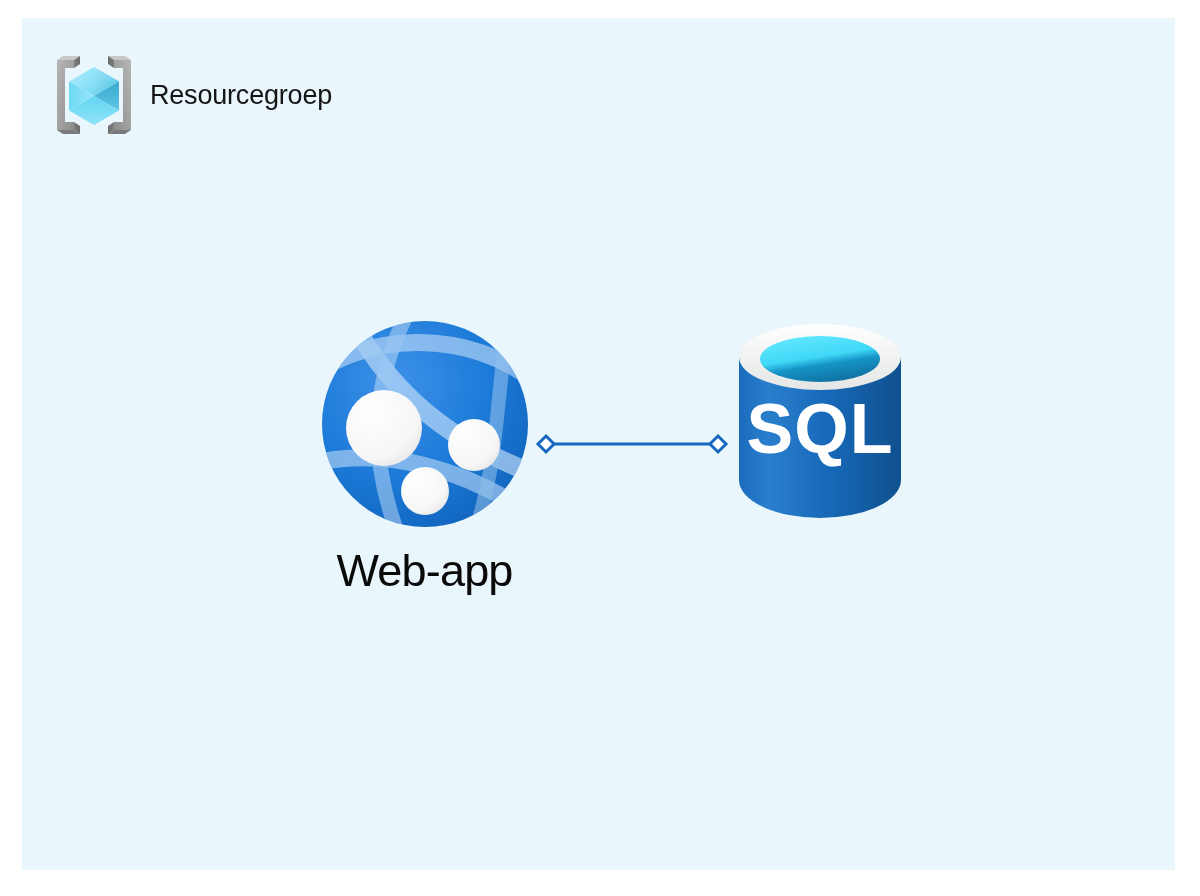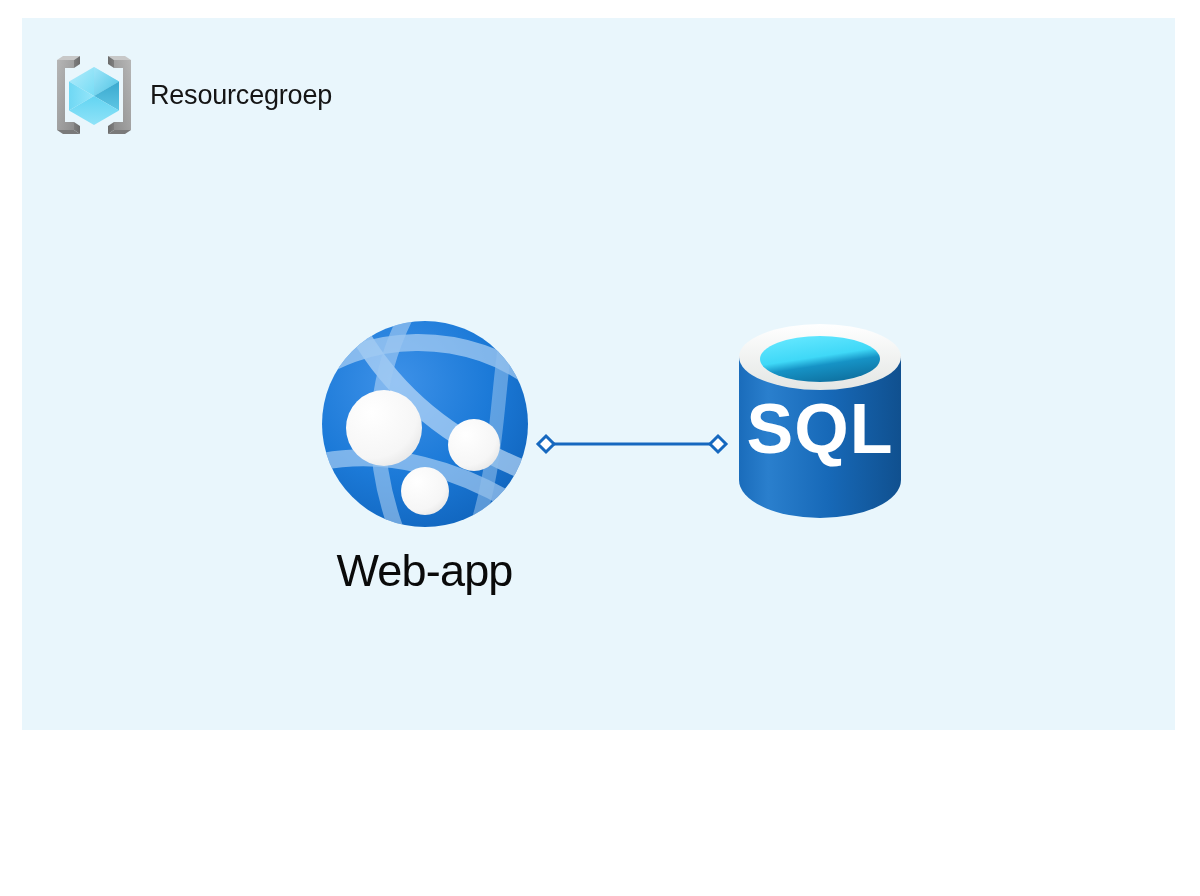--- a/index.html
+++ b/index.html
@@ -20,21 +20,21 @@
     height: 896px;
     background: #ffffff;
   }
 
   
   #canvas {
     position: absolute;
     left: 22px;
     top: 18px;
     width: 1153px;
-    height: 712px;
+    height: 852px;
     background: #e9f6fc;
   }
 
   
   #rg-group {
     position: absolute;
     left: 30px;
     top: 35px;
     display: flex;
     align-items: center;

